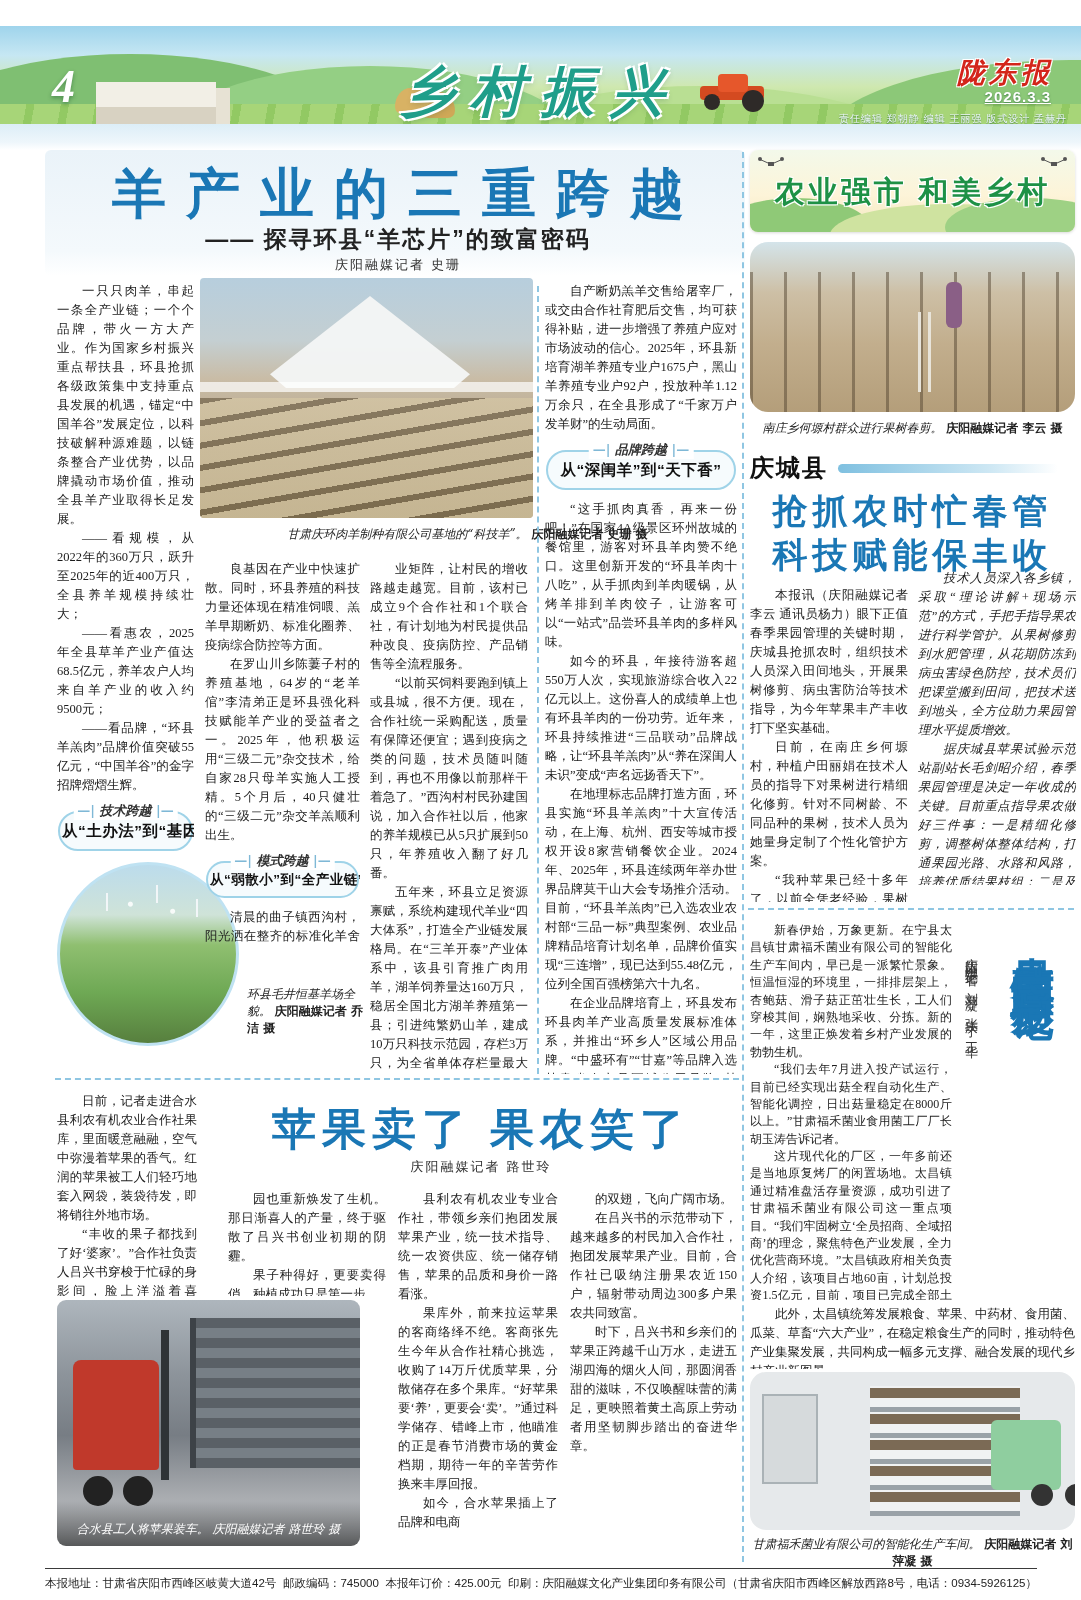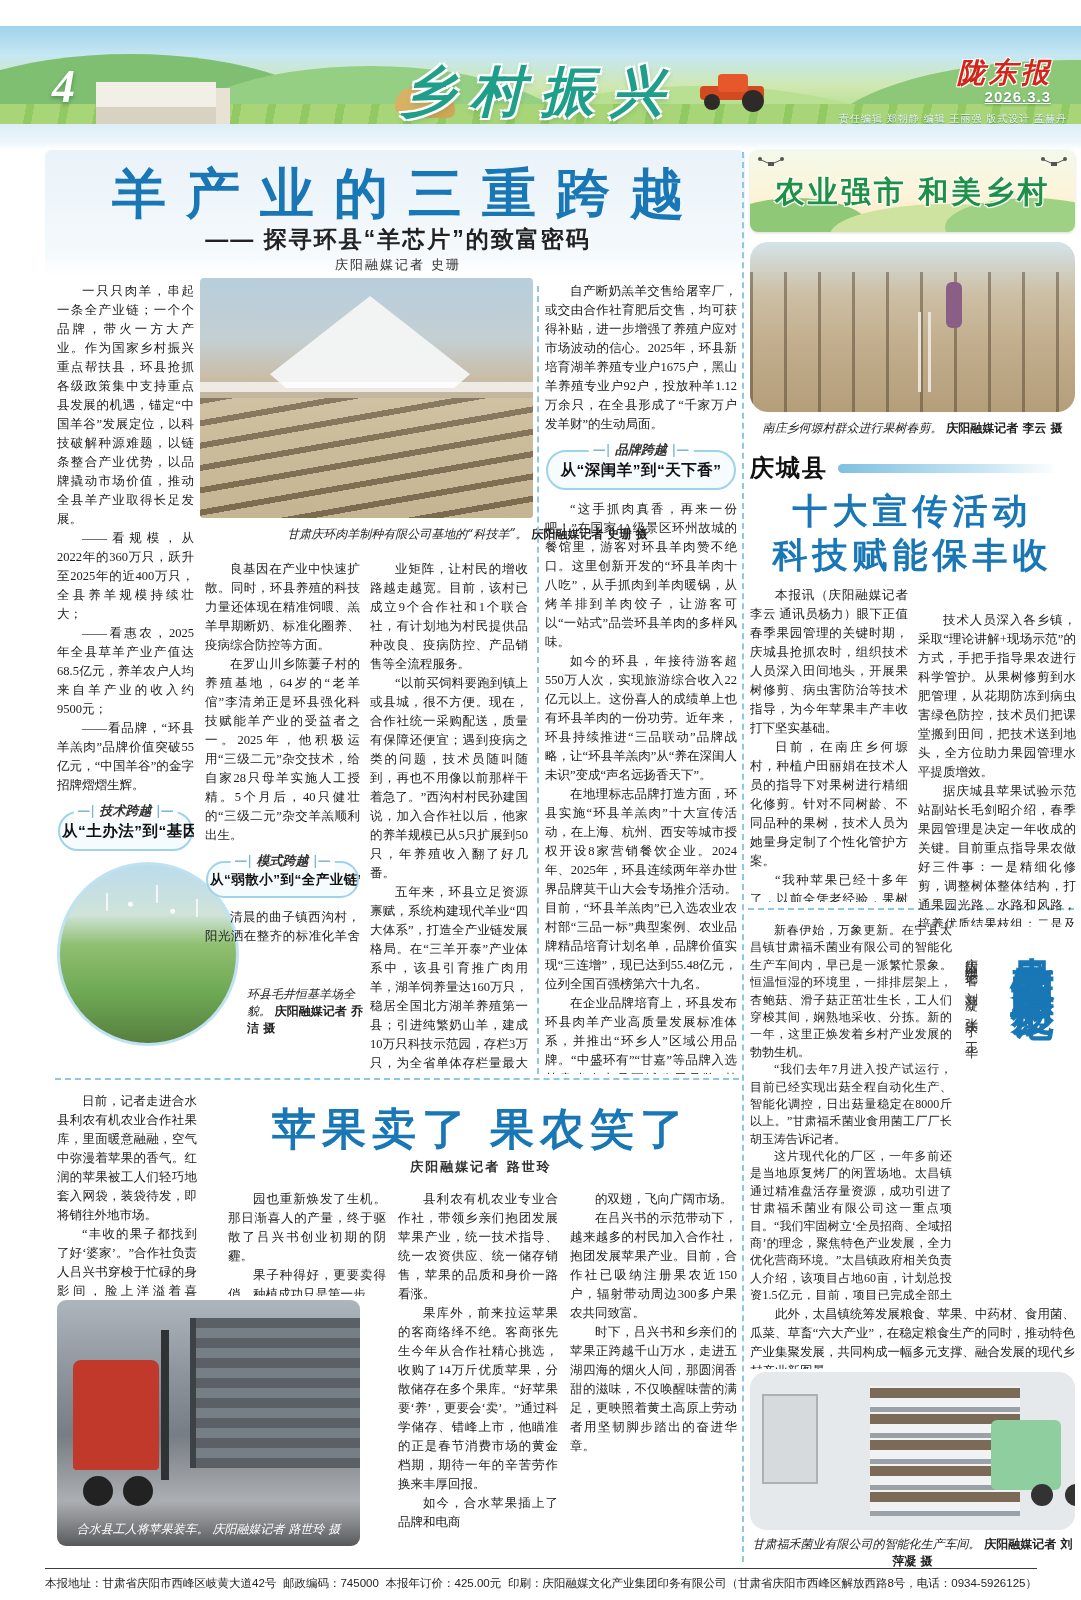--- a/index.html
+++ b/index.html
@@ -124,21 +124,21 @@
   .photo-mushroom .shelf { position:absolute; left:120px; top:14px; width:150px; height:130px;
     background:repeating-linear-gradient(0deg,#9aa2a8 0 5px,#f0f2f3 5px 14px,#7b6a55 14px 24px,#f0f2f3 24px 26px); }
   .photo-mushroom .forklift { position:absolute; right:14px; top:48px; width:70px; height:70px; background:#8fce9f; border-radius:6px; }
   .photo-mushroom .fw { position:absolute; right:22px; top:112px; width:22px; height:22px; background:#333; border-radius:50%; box-shadow:34px 0 0 #333; }
   .photo-mushroom .machine { position:absolute; left:12px; top:22px; width:56px; height:90px; background:#d6dadc; border:2px solid #aab2b6; }
   .cap-mushroom { position:absolute; left:750px; top:1536px; width:325px; text-align:center; }
 
   
   .apple-title { position:absolute; left:225px; top:1100px; width:512px; text-align:center;
     font:bold 44px "Liberation Sans",sans-serif; color:#1a77b5; letter-spacing:6px; white-space:nowrap; }
-  .apple-byline { position:absolute; left:225px; top:1158px; width:512px; text-align:center;font-weight:bold; }
+  .apple-byline { position:absolute; left:225px; top:1158px; width:512px; text-align:center; }
   .photo-apple { left:57px; top:1300px; width:303px; height:246px; border-radius:9px;
     background:linear-gradient(180deg,#aeb6bd 0%,#8d949b 30%,#777d84 55%,#a9acb0 80%,#c0c3c6 100%); }
   .photo-apple .truck { position:absolute; right:0; top:18px; width:170px; height:150px;
     background:repeating-linear-gradient(0deg,#5a6066 0 10px,#777f86 10px 20px); border-left:6px solid #3d4247; }
   .photo-apple .forklift { position:absolute; left:16px; top:60px; width:86px; height:110px; background:#c0392b; border-radius:8px 8px 4px 4px; }
   .photo-apple .mast { position:absolute; left:104px; top:30px; width:8px; height:150px; background:#2f3336; }
   .photo-apple .fw { position:absolute; left:26px; top:176px; width:30px; height:30px; background:#222; border-radius:50%; box-shadow:40px 0 0 #222; }
   .photo-apple .overlay-cap { position:absolute; left:0; bottom:0; width:100%; padding:20px 8px 8px;
     background:linear-gradient(180deg,transparent 0%,rgba(0,0,0,.55) 100%);
     font:italic 12px "DejaVu Serif",serif; color:#fff; text-align:center; }
@@ -282,31 +282,31 @@
     <div class="person"></div>
   </div>
   <div class="cap-orchard caption">
     <span>南庄乡何塬村群众进行果树春剪。</span> <b>庆阳融媒记者 李云 摄</b>
   </div>
 
   <div class="kicker-row">
     <div class="kicker">庆城县</div>
     <div class="kicker-bar"></div>
   </div>
-  <div class="qc-title" style="top:488px;">十大宣传活动</div>
+  <div class="qc-title" style="top:488px;">抢抓农时忙春管</div>
   <div class="qc-title" style="top:532px;">科技赋能保丰收</div>
 
   <div class="col bodytext" style="left:750px; top:586px; width:158px; height:316px;">
     <div>
         <p>本报讯（庆阳融媒记者李云 通讯员杨力）眼下正值春季果园管理的关键时期，庆城县抢抓农时，组织技术人员深入田间地头，开展果树修剪、病虫害防治等技术指导，为今年苹果丰产丰收打下坚实基础。</p>
         <p>日前，在南庄乡何塬村，种植户田丽娟在技术人员的指导下对果树进行精细化修剪。针对不同树龄、不同品种的果树，技术人员为她量身定制了个性化管护方案。</p>
         <p>“我种苹果已经十多年了，以前全凭老经验，果树长得旺却不结果。”田丽娟告诉记者，“这几年跟着技术员学了新技术，特别是春季修剪，怎么留枝，怎么调整树形，心里都有底了。现在我的矮化果园长势一年比一年好，收入也一年比一年高。”</p>
       </div>
   </div>
-  <div class="col bodytext" style="left:918px; top:611px; width:158px; height:316px;">
+  <div class="col bodytext" style="left:918px; top:569px; width:158px; height:316px;font-style:italic;">
     <div>
         <p>技术人员深入各乡镇，采取“理论讲解+现场示范”的方式，手把手指导果农进行科学管护。从果树修剪到水肥管理，从花期防冻到病虫害绿色防控，技术员们把课堂搬到田间，把技术送到地头，全方位助力果园管理水平提质增效。</p>
         <p>据庆城县苹果试验示范站副站长毛剑昭介绍，春季果园管理是决定一年收成的关键。目前重点指导果农做好三件事：一是精细化修剪，调整树体整体结构，打通果园光路、水路和风路，培养优质结果枝组；二是及时做好果园清园消毒，减少越冬病虫害发生基数；三是重点关注天气预报，提前做好花期冻害的预防工作。</p>
       </div>
   </div>
 
   <div class="col bodytext" style="left:750px; top:922px; width:202px; height:378px; font-size:12px; line-height:1.45;">
     <div>
         <p>新春伊始，万象更新。在宁县太昌镇甘肃福禾菌业有限公司的智能化生产车间内，早已是一派繁忙景象。恒温恒湿的环境里，一排排层架上，杏鲍菇、滑子菇正茁壮生长，工人们穿梭其间，娴熟地采收、分拣。新的一年，这里正焕发着乡村产业发展的勃勃生机。</p>
         <p>“我们去年7月进入投产试运行，目前已经实现出菇全程自动化生产、智能化调控，日出菇量稳定在8000斤以上。”甘肃福禾菌业食用菌工厂厂长胡玉涛告诉记者。</p>

